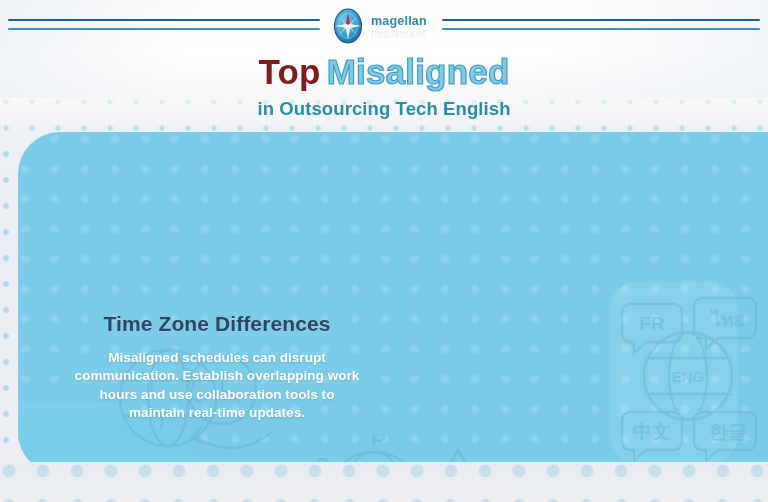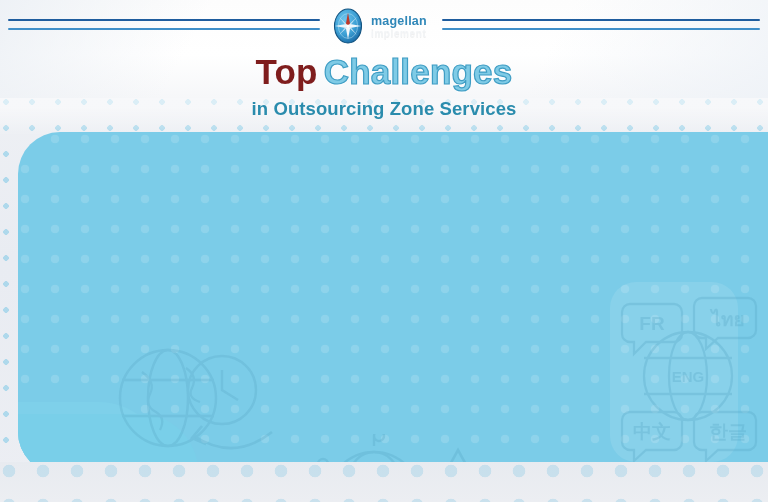--- a/index.html
+++ b/index.html
@@ -169,23 +169,23 @@
         </svg>
       </div>
       <div class="logo-text">
         <span class="logo-name">magellan</span>
         <span class="logo-sub">implement</span>
       </div>
     </div>
   </div>
 
   <div class="title">
-    <span class="t-top">Top</span><span class="t-challenges">Challenges</span>
+    <span class="t-top">Top</span><span class="t-challenges">Misaligned</span>
   </div>
-  <div class="subtitle">in Outsourcing Zone Services</div>
+  <div class="subtitle">in Outsourcing Tech English</div>
 
   <div class="panel">
     <div class="panel-dots"></div>
     <div class="blob2"></div>
     <div class="blob"></div>
 
     <div class="wm-plate plate-lang"></div>
 
     <div class="wm wm-globe">
       <svg width="210" height="150" viewBox="0 0 210 150">
@@ -236,20 +236,24 @@
           <path d="M118 46 h16 M134 46 a5 5 0 1 0 10 0 a5 5 0 0 0 -10 0"></path>
           <path d="M114 92 h18 M132 92 a5 5 0 1 0 10 0 a5 5 0 0 0 -10 0"></path>
           <path d="M24 96 h-14 M10 96 a5 5 0 1 0 -0.1 0"></path>
           <path d="M152 16 l34 62 h-68 z" stroke-width="2.6"></path>
           <path d="M152 40 v22" stroke-width="3"></path>
           <circle cx="152" cy="70" r="2.4" fill="#55a7c6"></circle>
         </g>
       </svg>
     </div>
 
+    <div class="block b-tz">
+      <div class="bl-head">Time Zone Differences</div>
+      <div class="bl-body">Misaligned schedules can disrupt communication. Establish overlapping work hours and use collaboration tools to maintain real-time updates.</div>
+    </div>
 
 
     <div class="block b-cyber">
       <div class="bl-head">Cybersecurity Risks</div>
 
     </div>
 
     <div class="block b-talent">
       <div class="bl-head">Talent Shortage</div>
 

